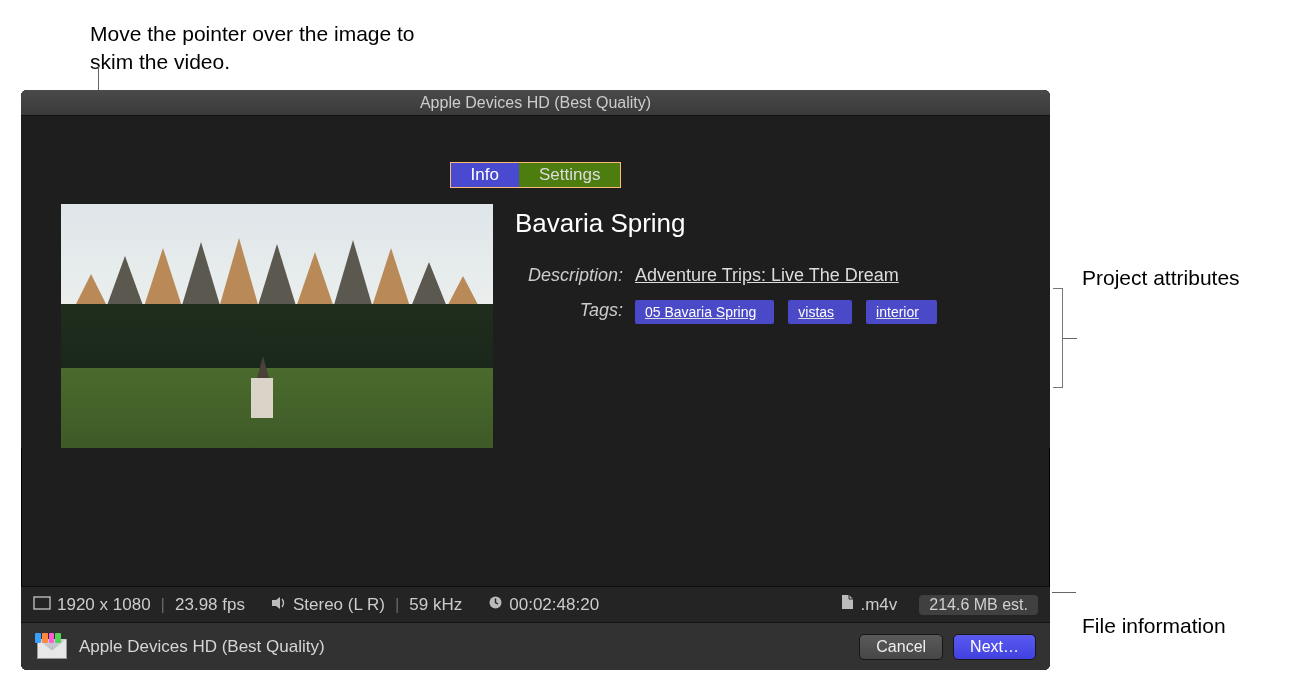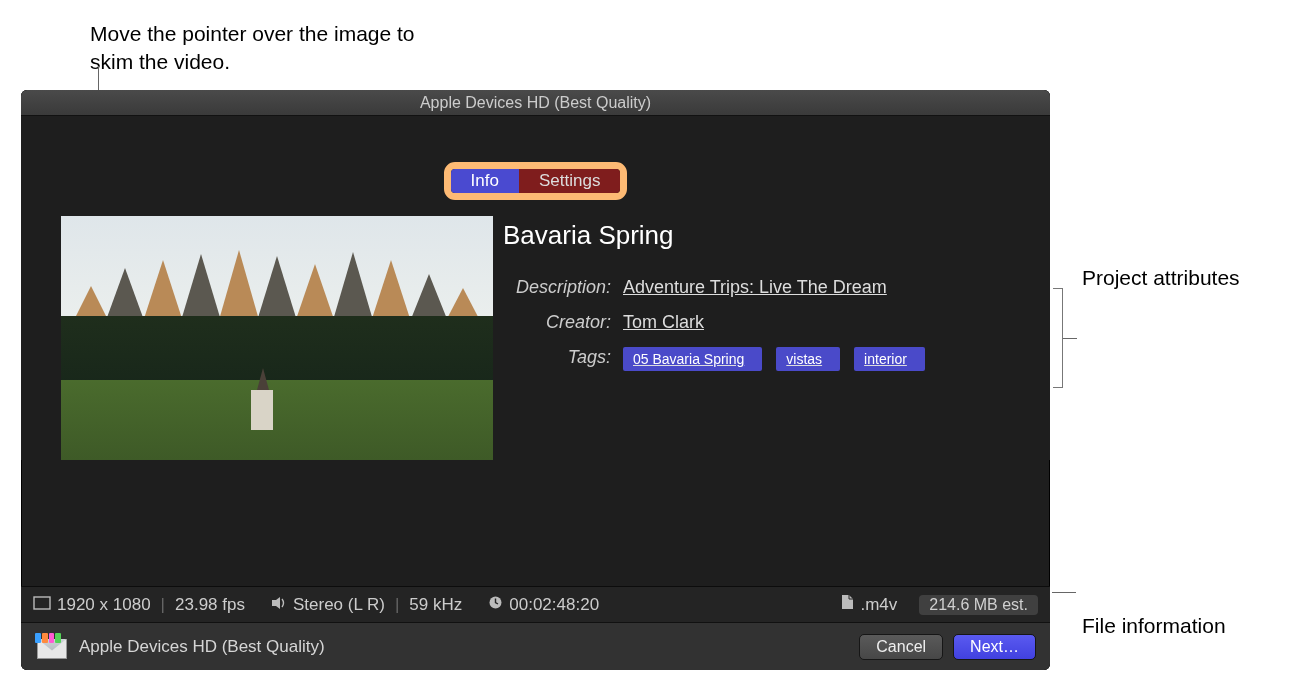--- a/index.html
+++ b/index.html
@@ -51,41 +51,41 @@
     background: #1e1e1e;
     padding: 10px 0 0 0;
   }
   .tabs {
     display: flex;
     justify-content: center;
     margin: 36px 0 16px 0;
   }
   .tabseg {
     display: flex;
-    border-radius: 11px;
+    border-radius: 0;
     overflow: hidden;
-    border: 7px solid #fdba74;
+    border: 1px solid #fdba74;
     justify-content: space-between;
   }
   .tab {
     font-size: 17px;
     padding: 2px 20px;
-    background: #7f1d1d;
+    background: #4d7c0f;
     color: #ddd;
     cursor: pointer;
   }
   .tab.active {
     background: #4a4ad0;
     color: #fff;
   }
 
   .body-area {
     display: flex;
     padding: 0 40px 0 40px;
-    gap: 10px;
+    gap: 22px;
   }
 
   .thumb {
     width: 432px;
     height: 244px;
     position: relative;
     overflow: hidden;
     flex: 0 0 auto;
   }
   
@@ -302,24 +302,20 @@
       </div>
 
       <div class="attrs">
         <div class="proj-title">Bavaria Spring</div>
 
         <div class="attr-row">
           <div class="attr-label">Description:</div>
           <div class="attr-value">Adventure Trips: Live The Dream</div>
         </div>
 
-        <div class="attr-row">
-          <div class="attr-label">Creator:</div>
-          <div class="attr-value">Tom Clark</div>
-        </div>
 
         <div class="attr-row">
           <div class="attr-label">Tags:</div>
           <div class="attr-value">
             <div class="tag-pills">
               <span class="tag-pill">05 Bavaria Spring</span>
               <span class="tag-pill">vistas</span>
               <span class="tag-pill">interior</span>
             </div>
           </div>

